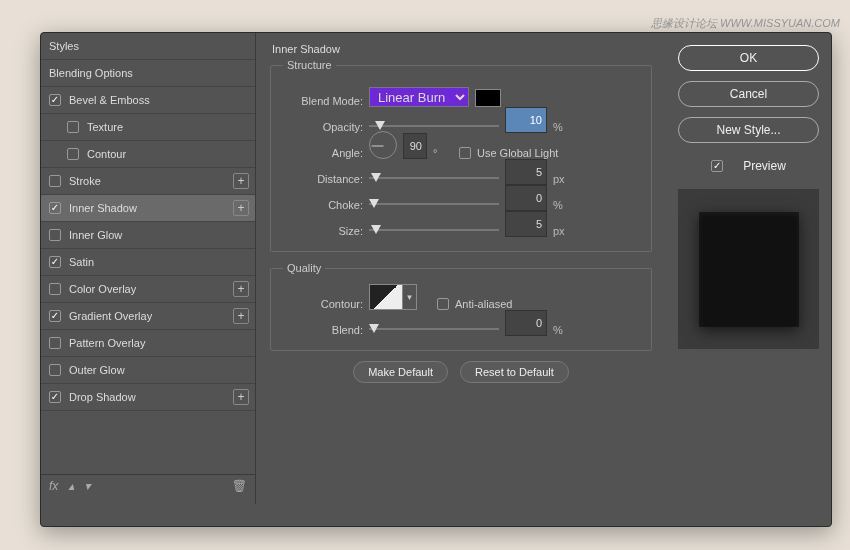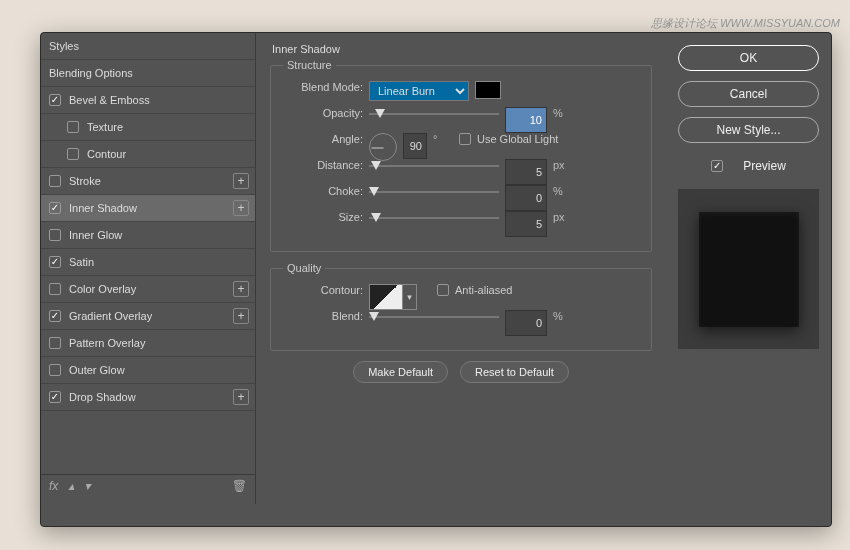--- a/index.html
+++ b/index.html
@@ -19,23 +19,23 @@
   .chk { width: 12px; height: 12px; border: 1px solid #999; margin-right: 8px; display:flex; align-items:center; justify-content:center; border-radius:2px;}
   .chk.on::after{ content:"✓"; color:#fff; font-size:10px; line-height:1;}
   .plus { position:absolute; right:6px; width:16px; height:16px; border:1px solid #888; display:flex; align-items:center; justify-content:center; font-size:12px; color:#ccc; border-radius:2px;}
   .left-footer{ height:30px; border-top:1px solid #3a3a3a; display:flex; align-items:flex-end; padding:11px 8px; color:#aaa; font-size:12px; font-style:italic; gap:10px;}
   .left-footer .trash{ margin-left:auto; font-style:normal;}
   
   .mid { flex:1; padding: 10px 14px; color:#ccc; font-size:11px; position:relative;}
   fieldset{ border:1px solid #6b6b6b; border-radius:2px; padding:10px 12px 14px; margin-bottom:10px;}
   legend{ padding:0 4px; color:#ccc; font-size:11px;}
   .group-title{ color:#ddd; font-size:11px; margin-bottom:4px; padding-left:2px;}
-  .row{ display:flex; align-items:flex-start; height:26px; gap:6px;}
+  .row{ display:flex; align-items:flex-end; height:26px; gap:6px;}
   .lbl{ width:80px; text-align:right; color:#ccc;}
-  select{ background:#0369a1; color:#ddd; border:1px solid #777; height:20px; font-size:11px; padding:0 4px; width:100px;}
+  select{ background:#6d28d9; color:#ddd; border:1px solid #777; height:20px; font-size:13px; padding:0 4px; width:100px;}
   .swatch{ width:26px; height:18px; background:#000; border:1px solid #888;}
   .slider{ flex:1; max-width:130px; height:14px; position:relative;}
   .slider .track{ position:absolute; top:6px; left:0; right:0; height:2px; background:#777;}
   .slider .thumb{ position:absolute; top:2px; width:0; height:0; border-left:5px solid transparent; border-right:5px solid transparent; border-top:9px solid #e0e0e0;}
   .num{ width:42px; height:18px; background:#444; border:1px solid #333; color:#ddd; text-align:right; padding:12px 4px; font-size:11px;}
   .num.hi{ background:#5a86b8; color:#fff;}
   .unit{ color:#bbb; width:20px;}
   .angle-dial{ width:28px; height:28px; border:1px solid #888; border-radius:50%; position:relative;}
   .angle-dial::after{ content:""; position:absolute; width:1px; height:12px; background:#ccc; left:50%; top:2px; transform-origin: bottom center; transform: rotate(-90deg);}
   .contour-sw{ width:34px; height:26px; border:1px solid #888; background:linear-gradient(135deg,#222 0 50%,#eee 50% 100%); position:relative;}

